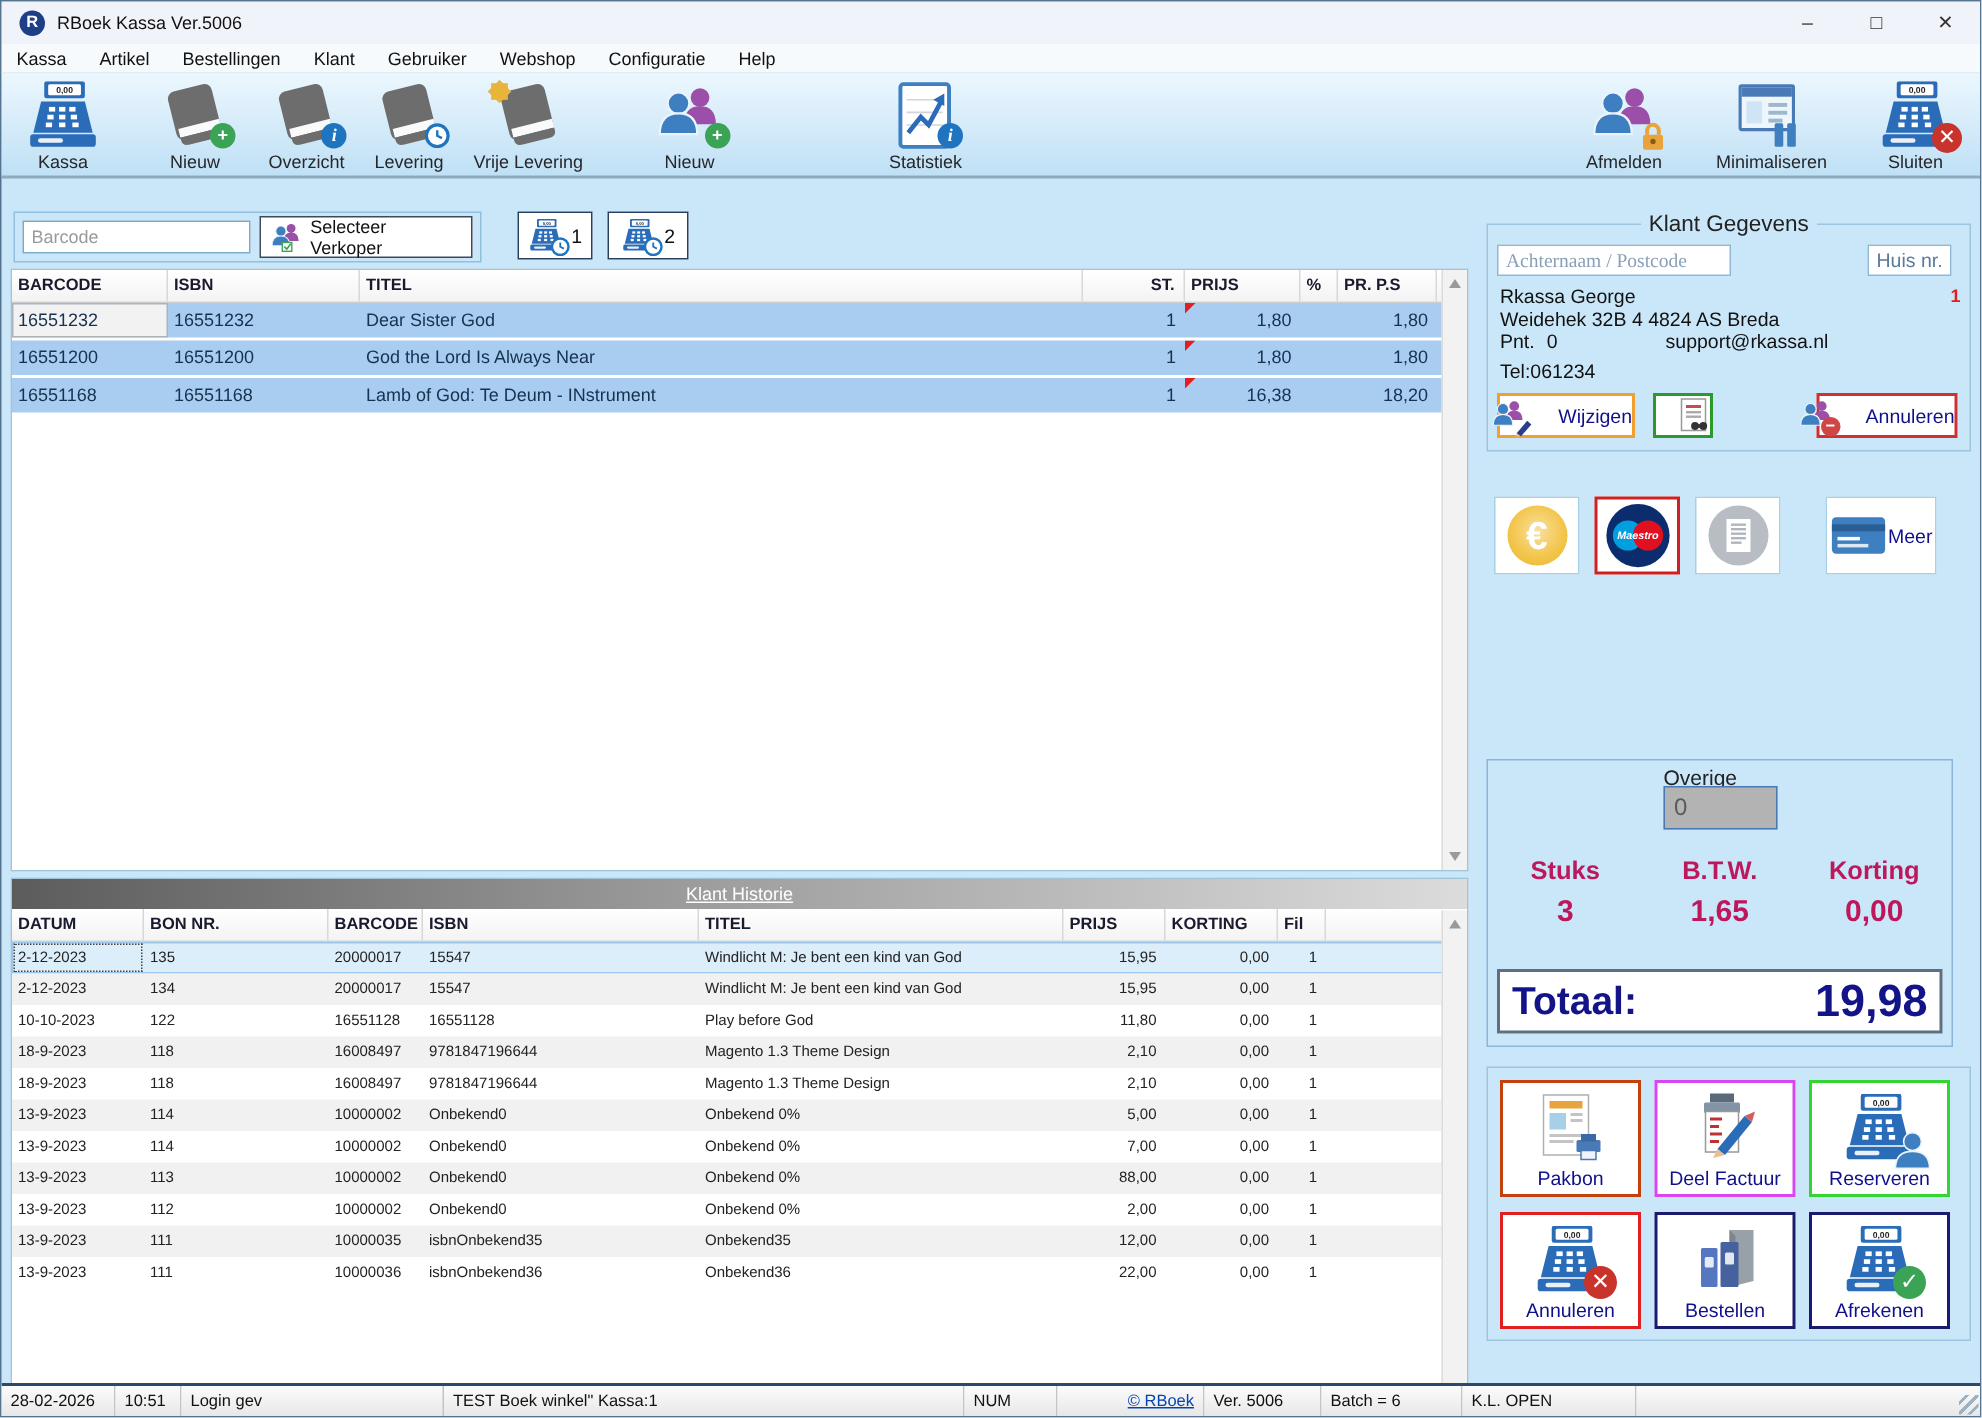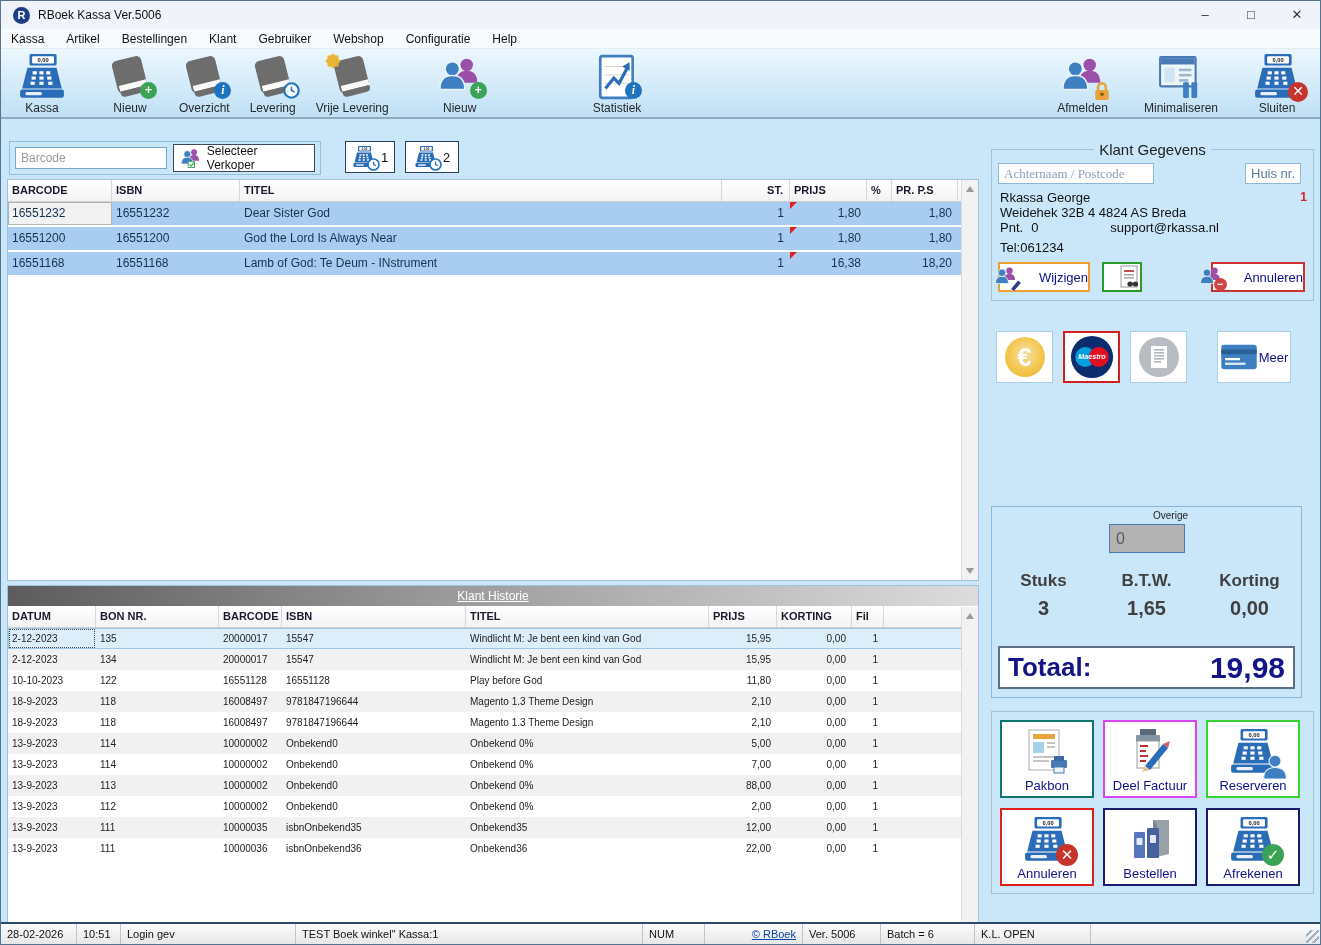--- a/index.html
+++ b/index.html
@@ -86,37 +86,37 @@
 
   
   .pay-btn { position:absolute; top:330px; width:57px; height:52px; background:#fff; border:1px solid #a8cfe8; display:flex; align-items:center; justify-content:center; cursor:pointer; }
   .pay-euro{left:995px;} .pay-maestro{left:1062px; border:2px solid #d02020;} .pay-receipt{left:1129px;}
   .pay-meer{left:1216px; width:74px; flex-direction:row; gap:1px; font-size:13px; color:#10108a;}
   .euro-coin { width:40px; height:40px; border-radius:50%; background:radial-gradient(circle at 50% 42%, #f9e0a0 0%, #f3c64e 55%, #eab62e 100%); color:#fff; font-size:26px; font-weight:bold; text-align:center; line-height:40px; }
   .gray-coin { width:40px; height:40px; border-radius:50%; background:#b7bdc3; display:flex; align-items:center; justify-content:center; }
 
   
   .totals { position:absolute; left:990px; top:505px; width:311px; height:192px; border:1px solid #8ab6d8; }
-  .overige-lbl { position:absolute; left:117px; top:3px; font-size:10px; color:#222;margin-left:44px; }
+  .overige-lbl { position:absolute; left:117px; top:3px; font-size:14px; color:#222; }
   .overige-inp { position:absolute; left:117px; top:17px; width:76px; height:29px; background:#b3b3b3; border:1px solid #4a7ab5; color:#5a5a5a; font-size:16px; padding:0 6px; }
   .tot-grid { position:absolute; left:0; top:64px; width:100%; display:flex; }
-  .tot-col { flex:1; text-align:center; color:#404040; }
+  .tot-col { flex:1; text-align:center; color:#be185d; }
   .tot-lab { font-size:17px; font-weight:bold; }
   .tot-val { font-size:20px; font-weight:bold; margin-top:6px; }
   .total-box { position:absolute; left:6px; bottom:8px; width:297px; height:43px; background:#fff; border:2px solid #5d6f80; display:flex; align-items:center; justify-content:space-between; padding:0 8px; color:#141489; }
   .total-label { font-size:26px; font-weight:bold; }
   .total-value { font-size:30px; font-weight:bold; }
 
   
   .actions { position:absolute; left:990px; top:710px; width:323px; height:183px; border:1px solid #9ec4de; }
   .abtn { position:absolute; width:94px; height:78px; background:#fff; display:flex; flex-direction:column; align-items:center; justify-content:flex-end; padding-bottom:3px; font-size:13px; color:#10108a; cursor:pointer; }
   .abtn .aico { position:relative; height:52px; display:flex; align-items:center; }
   .ac1{left:8px;} .ac2{left:111px;} .ac3{left:214px;}
   .ar1{top:8px;} .ar2{top:96px;}
-  .b-pakbon{border:2px solid #0f766e;} .b-deel{border:2px solid #d946ef;} .b-reserveren{border:2px solid #35d435;}
+  .b-pakbon{border:2px solid #c2410c;} .b-deel{border:2px solid #d946ef;} .b-reserveren{border:2px solid #35d435;}
   .b-annuleren{border:2px solid #e02020;} .b-bestellen{border:2px solid #1a1a6e;} .b-afrekenen{border:2px solid #1a1a6e;}
   .abadge { position:absolute; width:22px; height:22px; border-radius:50%; color:#fff; font-size:15px; font-weight:bold; line-height:21px; text-align:center; right:-6px; bottom:0; }
 
   
   .statusbar { position:absolute; left:0; bottom:0; width:100%; height:22px; border-top:2px solid #2b4a6b; background:#eef0f2; display:flex; font-size:11px; color:#111; }
   .seg { border-right:1px solid #c4c4c4; background:linear-gradient(#fcfcfc,#e7e7e7); line-height:20px; padding:0 6px; white-space:nowrap; overflow:hidden; }
   .seg-link { color:#0645ad; text-decoration:underline; cursor:pointer; }
   .grip { position:absolute; right:1px; bottom:1px; width:13px; height:13px; background:repeating-linear-gradient(135deg, transparent 0 3px, #9fb2c2 3px 5px); }
 
   svg { display:block; }

